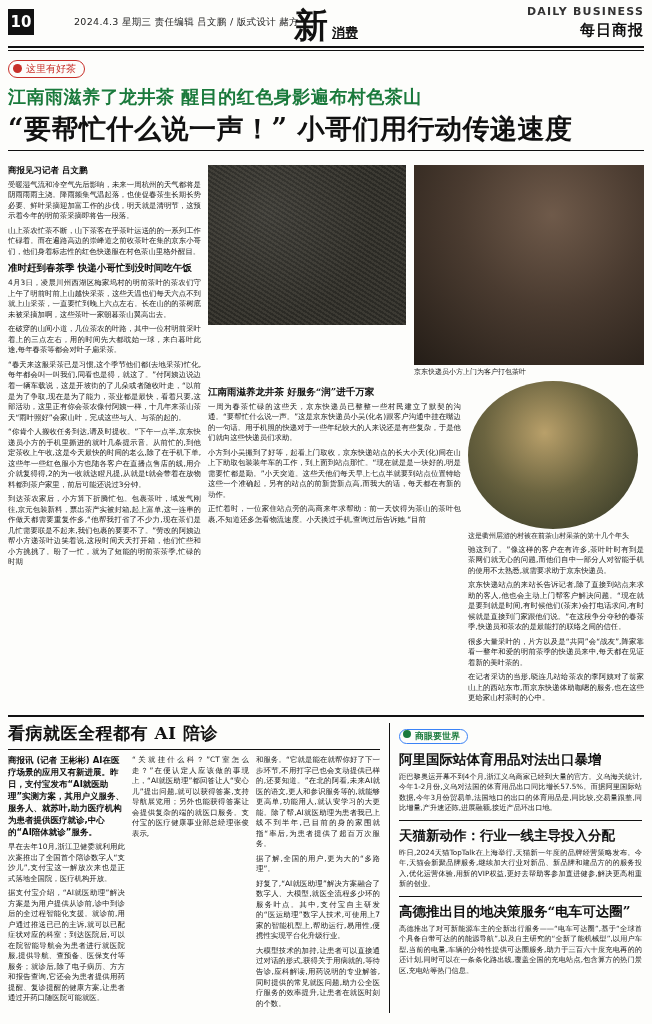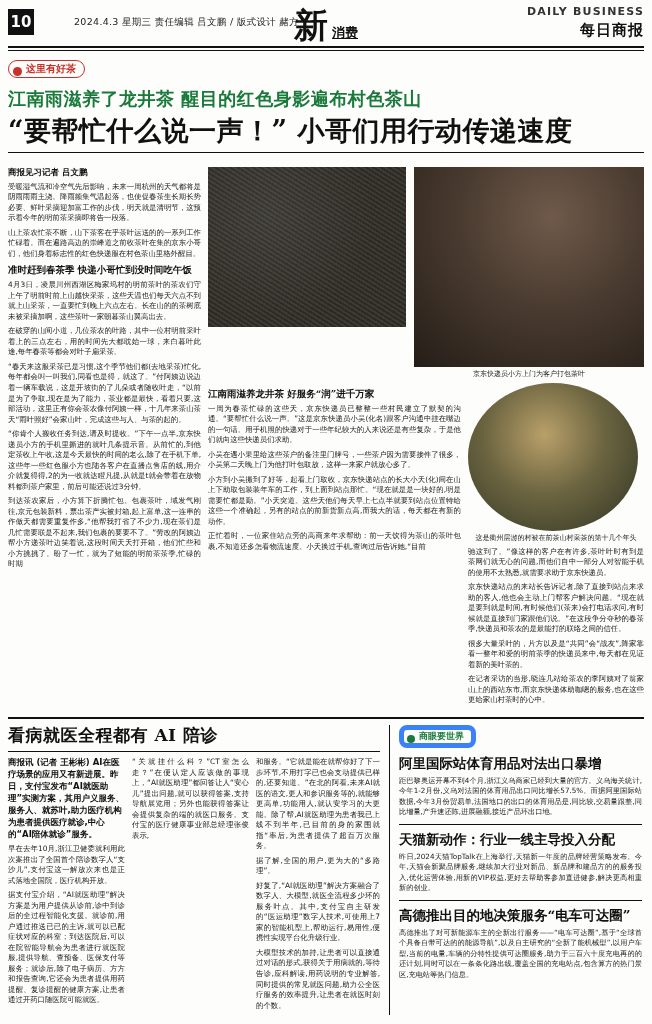--- a/index.html
+++ b/index.html
@@ -41,23 +41,23 @@
     font-size:13px; font-weight:bold; line-height:1;text-decoration:underline;
   }
   .mast-right { margin-left:auto; text-align:right; }
   .mast-en { font-size:11px; letter-spacing:1.2px; color:#333;font-weight:bold; }
   .mast-cn { font-size:15px; font-weight:bold; margin-top:3px; letter-spacing:1px; }
   .rule-thick { border-top:2px solid #111; margin-top:2px; }
   .rule-thin { border-top:1px solid #111; margin-top:1.5px; }
 
   
   .tagline {
-    display:inline-flex; align-items:flex-end; margin-top:9px;
+    display:inline-flex; align-items:center; margin-top:9px;
     border:1px solid #c8302a; border-radius:9px; padding:1px 8px 1px 4px;
-    color:#c8302a; font-size:10px; font-weight:bold;
+    color:#c8302a; font-size:10px; font-weight:normal;
   }
   .tagline .dot {
     width:9px; height:9px; border-radius:50%; background:#c8302a;
     display:inline-block; margin-right:4px;
   }
   .head-sub {
     color:#1a7a3c; font-size:18px; font-weight:bold;
     margin-top:7px; letter-spacing:0.5px;
     font-family:"DejaVu Serif","Liberation Serif",serif;
   }
@@ -98,40 +98,40 @@
     background:
       radial-gradient(circle at 60% 25%, #6f5a4a 0%, #4a3b30 45%, #241d17 100%),
       #3a2f26;
   }
   .photo.farmer {
     width:170px; height:148px; border-radius:50%;
     background:
       radial-gradient(circle at 45% 35%, #b9a06a 0%, #6b6440 45%, #2e3323 100%),
       #3a3b28;
   }
-  .cap { font-size:7px; color:#222; margin-top:2px; text-align:center; }
+  .cap { font-size:7px; color:#222; margin-top:2px; text-align:left; }
 
   
   .bottom-rule { border-top:2px solid #111; margin-top:7px; }
   .bottom { display:flex; margin-top:6px; }
   .bl { width:382px; padding-right:9px; border-right:1px solid #111; }
   .br { width:252px; padding-left:9px; }
 
   .bl-title {
     font-size:17px; font-weight:bold; line-height:1.25; letter-spacing:0.5px;
     font-family:"DejaVu Serif","Liberation Serif",serif;
   }
   .bl-rule { border-top:1px solid #111; margin:5px 0 5px 0; }
   .bl-cols { display:flex; }
   .bl-col { width:124px; padding-right:7px; }
   .bl-col:last-child { padding-right:0; }
 
   .br-tag {
-    display:inline-flex; align-items:flex-end;
-    border:5px solid #3b82f6; border-radius:8px; padding:0 7px 0 3px;
+    display:inline-flex; align-items:flex-start;
+    border:1px solid #3b82f6; border-radius:8px; padding:0 7px 0 3px;
     color:#1a7a3c; font-size:9px; font-weight:bold; margin-bottom:4px;
   }
   .br-tag .dot2 {
     width:8px; height:8px; border-radius:50%; background:#1a7a3c;
     display:inline-block; margin-right:4px;
   }
   .br-head {
     font-size:13.5px; font-weight:bold; margin:3px 0 4px 0;
     font-family:"DejaVu Serif","Liberation Serif",serif; line-height:1.25;
   }
@@ -191,21 +191,20 @@
         <div style="width:236px; padding-left:6px;">
           <div class="photo courier"></div>
           <div class="cap">京东快递员小方上门为客户打包茶叶</div>
         </div>
       </div>
 
       <div style="display:flex; margin-top:4px;">
         <div style="width:260px; padding-right:7px;">
           <div class="subhead">江南雨滋养龙井茶 好服务“润”进千万家</div>
           <p class="ptext">一周为春茶忙碌的这些天，京东快递员已整整一些村民建立了默契的沟通。“要帮忙什么说一声。”这是京东快递员小吴(化名)跟客户沟通中挂在嘴边的一句话。用手机照的快递对于一些年纪较大的人来说还是有些复杂，于是他们就向这些快递员们求助。</p>
-          <p class="ptext">小吴在遇小果里给这些茶户的备注里门牌号，一些茶户因为需要接件了很多，小吴第二天晚上门为他打叶包取放，这样一来家户就放心多了。</p>
           <p class="ptext">小方到小吴搬到了好等，起看上门取收，京东快递站点的长大小天(化)间在山上下助取包装装年车的工作，到上面到站点那忙。“现在就是是一块好的,明是需要忙都是勤。”小天突道。这些天他们每天早上七点半就要到站点位置特给这些一个准确起，另有的站点的前新货新点高,而我大的话，每天都在有新的动作。</p>
           <p class="ptext">正忙着时，一位家住站点旁的高商来年求帮助：前一天饮得为茶山的茶叶包裹,不知道还多怎看物流速度。小天换过手机,查询过后告诉她,“目前</p>
         </div>
         <div style="width:176px;">
           <div class="photo farmer"></div>
           <div class="cap">这是衢州层游的村被在前茶山村采茶的第十几个年头</div>
           <p class="ptext" style="margin-top:4px;">驰这到了。”像这样的客户在有许多,茶叶叶时有到是茶网们就无心的问题,而他们自中一部分人对智能手机的使用不太熟悉,就需要求助于京东快递员。</p>
           <p class="ptext">京东快递站点的来站长告诉记者,除了直接到站点来求助的客人,他也会主动上门帮客户解决问题。“现在就是要到就是时间,有时候他们(茶来)会打电话求问,有时候就是直接到门家跟他们说。”在这段争分夺秒的春茶季,快递员和茶农的是最能打的联络之间的信任。</p>
           <p class="ptext">很多大量采叶的，片方以及是“共同”会“战友”,降家靠看一整年和爱的明前茶季的快递员来中,每天都在见证着新的美叶茶的。</p>
           <p class="ptext">在记者采访的当形,晓连几站给茶农的李阿姨对了翁家山上的西站东市,而京东快递体助咖嗯的服务,也在这些更给家山村茶时的心中。</p>

